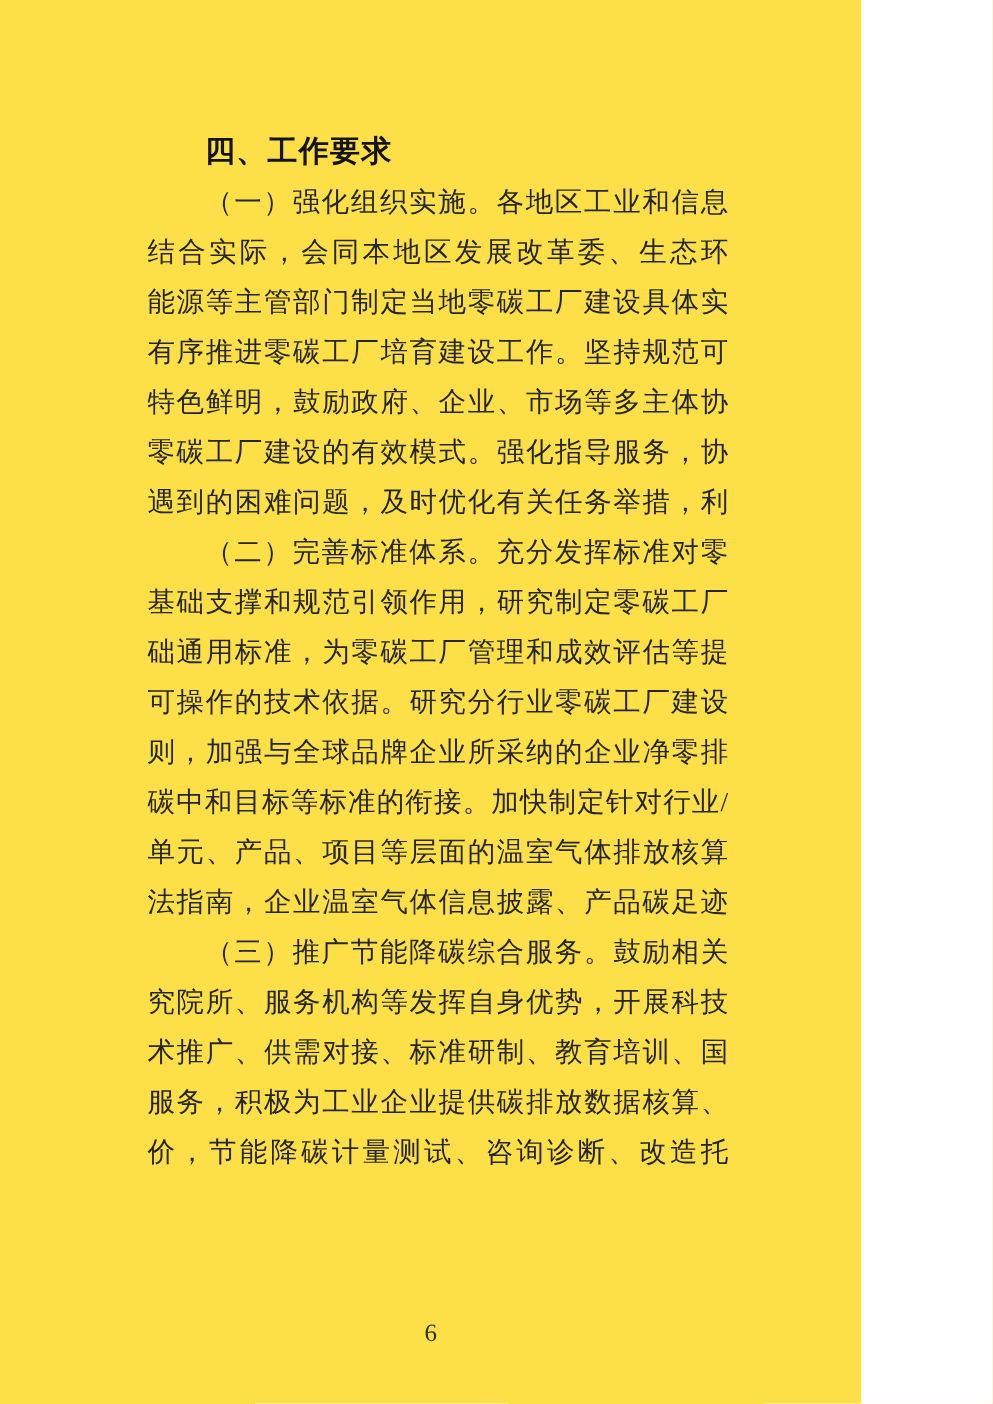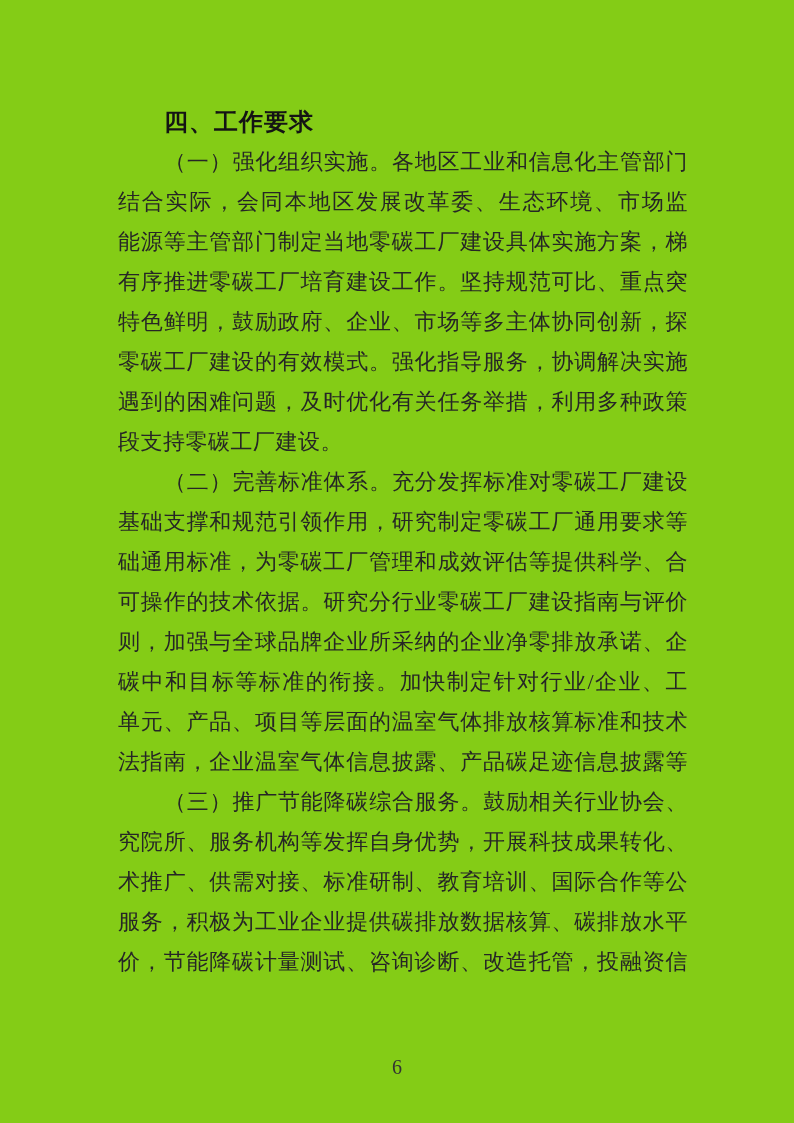--- a/index.html
+++ b/index.html
@@ -2,24 +2,24 @@
 <html><head>
 <meta charset="utf-8">
 <style>
   html, body {
     margin: 0;
     padding: 0;
     background: #ffffff;
   }
   .page {
     position: relative;
-    width: 794px;
+    width: 689px;
     height: 1123px;
     box-sizing: border-box;
-    background: #84cc16;
+    background: #fde047;
     color: #222222;
     font-family: "Liberation Serif", "DejaVu Serif", serif;
     padding: 102px 106px 0 118px;
     overflow: hidden;
   }
   .heading {
     margin: 0;
     font-family: "Liberation Sans", "DejaVu Sans", sans-serif;
     font-weight: bold;
     font-size: 24px;
@@ -67,21 +67,20 @@
   <h1 class="heading">四、工作要求</h1>
 
   <div class="para">
     <div class="line indent j">（一）强化组织实施。各地区工业和信息化主管部门可</div>
     <div class="line j">结合实际，会同本地区发展改革委、生态环境、市场监管、</div>
     <div class="line j">能源等主管部门制定当地零碳工厂建设具体实施方案，梯次</div>
     <div class="line j">有序推进零碳工厂培育建设工作。坚持规范可比、重点突出、</div>
     <div class="line j">特色鲜明，鼓励政府、企业、市场等多主体协同创新，探索</div>
     <div class="line j">零碳工厂建设的有效模式。强化指导服务，协调解决实施中</div>
     <div class="line j">遇到的困难问题，及时优化有关任务举措，利用多种政策手</div>
-    <div class="line">段支持零碳工厂建设。</div>
   </div>
 
   <div class="para">
     <div class="line indent j">（二）完善标准体系。充分发挥标准对零碳工厂建设的</div>
     <div class="line j">基础支撑和规范引领作用，研究制定零碳工厂通用要求等基</div>
     <div class="line j">础通用标准，为零碳工厂管理和成效评估等提供科学、合理、</div>
     <div class="line j">可操作的技术依据。研究分行业零碳工厂建设指南与评价导</div>
     <div class="line j">则，加强与全球品牌企业所采纳的企业净零排放承诺、企业</div>
     <div class="line j">碳中和目标等标准的衔接。加快制定针对行业/企业、工序/</div>
     <div class="line j">单元、产品、项目等层面的温室气体排放核算标准和技术方</div>

